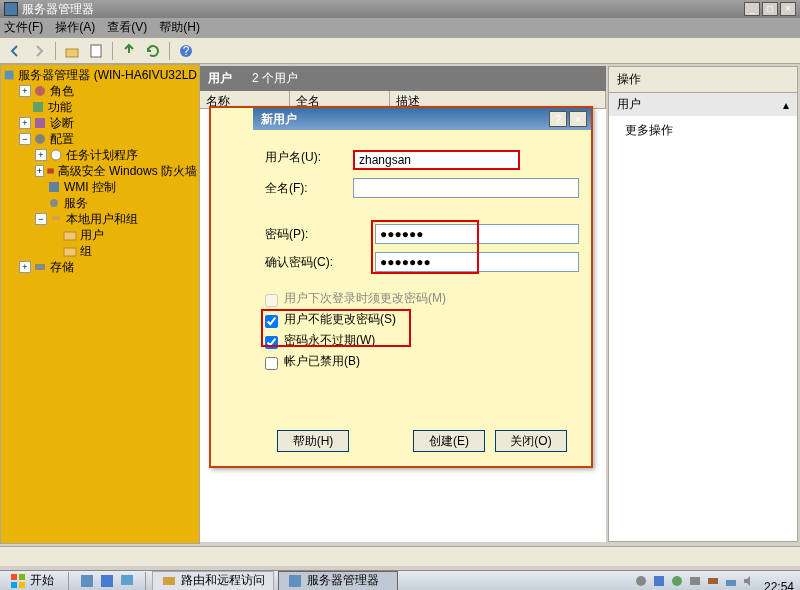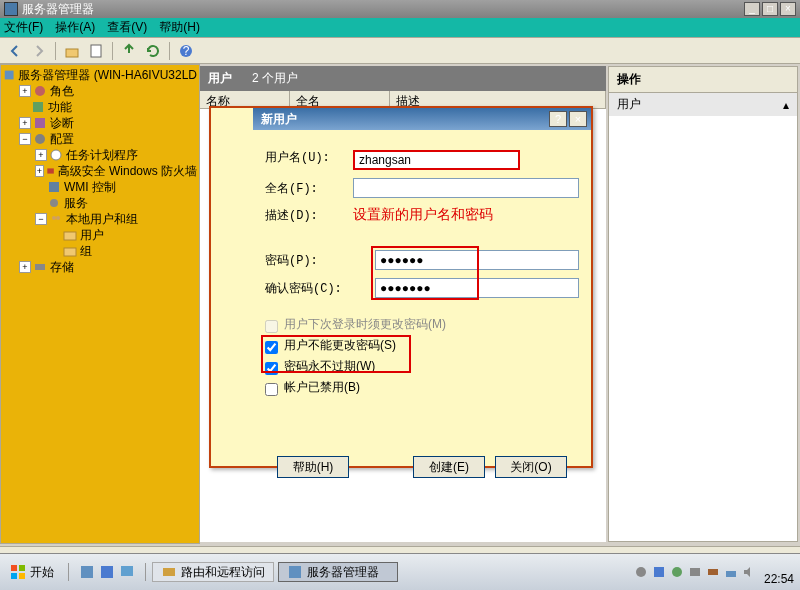--- a/index.html
+++ b/index.html
@@ -4,21 +4,21 @@
 <style>
 * { box-sizing: border-box; margin: 0; padding: 0; font-family: "Microsoft YaHei", "SimSun", sans-serif; font-size: 12px; }
 body { background: #d4d0c8; width: 800px; height: 590px; overflow: hidden; position: relative; }
 
 .titlebar { background: linear-gradient(#a0a0a0, #808080); height: 18px; display: flex; align-items: center; padding: 0 4px; color: #fff; }
 .titlebar .icon { width: 14px; height: 14px; margin-right: 4px; background: #4a7aa8; border: 1px solid #333; }
 .titlebar .title { flex: 1; }
 .titlebar .wbtns { display: flex; gap: 2px; }
 .titlebar .wbtn { width: 16px; height: 14px; background: #d4d0c8; border: 1px solid #555; display: flex; align-items: center; justify-content: center; font-size: 10px; line-height: 1; }
 
-.menubar { background: #14b8a6; height: 20px; display: flex; align-items: center; padding: 0 4px; border-bottom: 1px solid #aca899; }
+.menubar { background: #a3a3a3; height: 20px; display: flex; align-items: center; padding: 0 4px; border-bottom: 1px solid #aca899; }
 .menubar span { margin-right: 12px; }
 
 .toolbar { background: #ece9d8; height: 26px; display: flex; align-items: center; padding: 0 4px; border-bottom: 1px solid #aca899; gap: 2px; }
 .tbtn { width: 22px; height: 22px; display: flex; align-items: center; justify-content: center; border: 1px solid transparent; }
 .tsep { width: 1px; height: 18px; background: #aca899; margin: 0 3px; }
 .tbtn svg { width: 16px; height: 16px; }
 
 .main { display: flex; height: 480px; }
 
 .tree-panel { width: 200px; background: #eab308; border: 1px solid #aca899; margin: 0; overflow: hidden; }
@@ -31,47 +31,47 @@
 .indent2 { padding-left: 32px; }
 .indent3 { padding-left: 48px; }
 
 .center-panel { flex: 1; margin: 2px 0; display: flex; flex-direction: column; }
 .center-header { background: #7a7a7a; color: #fff; padding: 4px 8px; display: flex; align-items: center; }
 .center-header .ht { font-weight: bold; margin-right: 20px; }
 .col-headers { display: flex; background: #ece9d8; border-bottom: 1px solid #aca899; height: 18px; }
 .col-headers span { padding: 2px 6px; border-right: 1px solid #aca899; }
 
 .actions-panel { width: 190px; background: #fff; border: 1px solid #aca899; margin: 2px; }
-.actions-header { background: #ece9d8; padding: 4px 8px; font-weight: bold; border-bottom: 1px solid #aca899; }
+.actions-header { background: #ece9d8; padding: 4px 8px; font-weight: normal; border-bottom: 1px solid #aca899; }
 .actions-sub { background: #e8e8e8; padding: 3px 8px; display: flex; justify-content: space-between; align-items: center; }
 .actions-item { padding: 6px 16px; }
 
 
 .dialog { position: absolute; left: 209px; top: 106px; width: 384px; height: 362px; background: #fef9c3; border: 2px solid #c2410c; box-shadow: 2px 2px 4px rgba(0,0,0,0.3); padding-left: 42px; }
 .dialog-title { background: linear-gradient(#3a6ea5, #7ba4d0); color: #fff; height: 22px; display: flex; align-items: center; padding: 0 4px; }
 .dialog-title .dt { flex: 1; font-weight: bold; padding-left: 4px; }
 .dialog-title .dwbtns { display: flex; gap: 2px; }
 .dialog-title .dwbtn { width: 18px; height: 16px; background: #ece9d8; border: 1px solid #555; display: flex; align-items: center; justify-content: center; font-size: 11px; line-height: 1; }
 .dialog-body { padding: 14px 12px; }
 .form-row { display: flex; align-items: center; margin-bottom: 8px; }
-.form-row .lbl { width: 88px; font-family: Liberation Mono, monospace; }
+.form-row .lbl { width: 88px; }
 .form-row input[type=text], .form-row input[type=password] { flex: 1; height: 20px; border: 1px solid #7f9db9; padding: 0 4px; background: #fff; }
 .redbox { border: 2px solid #d00 !important; margin-top: 6px; }
 .red-outline { position: absolute; border: 2px solid #d00; pointer-events: none; }
 .annotation { color: #d00; font-size: 14px; }
 .check-row { display: flex; align-items: flex-end; margin-bottom: 4px; }
 .check-row input { margin-right: 6px; }
 .check-row.disabled { color: #888; }
 .dialog-buttons { display: flex; justify-content: space-between; padding: 0 12px; margin-top: 60px; }
 .dbtn { width: 72px; height: 22px; background: #ece9d8; border: 1px solid #003c74; }
 .dbtn-group { display: flex; gap: 10px; }
 
 .statusbar { position: absolute; bottom: 24px; left: 0; right: 0; height: 20px; background: #ece9d8; border-top: 1px solid #aca899; }
 
-.taskbar { position: absolute; bottom: 0; left: 0; right: 0; height: 37px; background: linear-gradient(#e8ecf0, #c8d0da); display: flex; align-items: center; border-top: 1px solid #888; }
+.taskbar { position: absolute; bottom: 0; left: 0; right: 0; height: 20px; background: linear-gradient(#e8ecf0, #c8d0da); display: flex; align-items: center; border-top: 1px solid #888; }
 .start-btn { display: flex; align-items: center; padding: 0 10px; height: 100%; }
 .start-btn .flag { width: 16px; height: 16px; margin-right: 4px; }
 .flag svg { width: 16px; height: 16px; }
 .tb-sep { width: 1px; height: 18px; background: #999; margin: 0 4px; }
 .tb-icons { display: flex; gap: 4px; padding: 0 6px; }
 .tb-icons span { width: 16px; height: 16px; }
 .task-item { display: flex; align-items: center; height: 20px; padding: 0 8px; margin: 0 2px; border: 1px solid #aaa; background: #e0e4ea; min-width: 120px; }
 .task-item.active { background: #c0c8d4; border: 1px solid #666; }
 .task-item .ti-icon { width: 16px; height: 16px; margin-right: 4px; }
 .tray { margin-left: auto; display: flex; align-items: center; gap: 4px; padding: 0 6px; }
@@ -253,20 +253,21 @@
     </div>
     <div style="flex:1;background:#fff"></div>
   </div>
 
   <div class="actions-panel">
     <div class="actions-header">操作</div>
     <div class="actions-sub">
       <span>用户</span>
       <span>▴</span>
     </div>
+    <div class="actions-item">更多操作</div>
   </div>
 
 </div>
 
 <div class="dialog">
   <div class="dialog-title">
     <span class="dt">新用户</span>
     <div class="dwbtns">
       <div class="dwbtn">?</div>
       <div class="dwbtn">×</div>
@@ -274,24 +275,20 @@
   </div>
   <div class="dialog-body">
     <div class="form-row">
       <span class="lbl">用户名(U):</span>
       <input type="text" style="flex: 0 0 72px;" class="redbox" value="zhangsan">
       <div style="flex:1"></div>
     </div>
     <div class="form-row">
       <span class="lbl">全名(F):</span>
       <input type="text" style="">
-    </div>
-    <div class="form-row">
-      <span class="lbl">描述(D):</span>
-      <div style="flex:1" class="annotation">设置新的用户名和密码</div>
     </div>
     <div style="height:18px"></div>
     <div style="position:relative">
       <div class="red-outline" style="left:106px;top:-4px;width:108px;height:54px"></div>
       <div class="form-row">
         <span class="lbl" style="width:110px">密码(P):</span>
         <input type="text" value="●●●●●●" style="">
       </div>
       <div class="form-row">
         <span class="lbl" style="width:110px">确认密码(C):</span>

